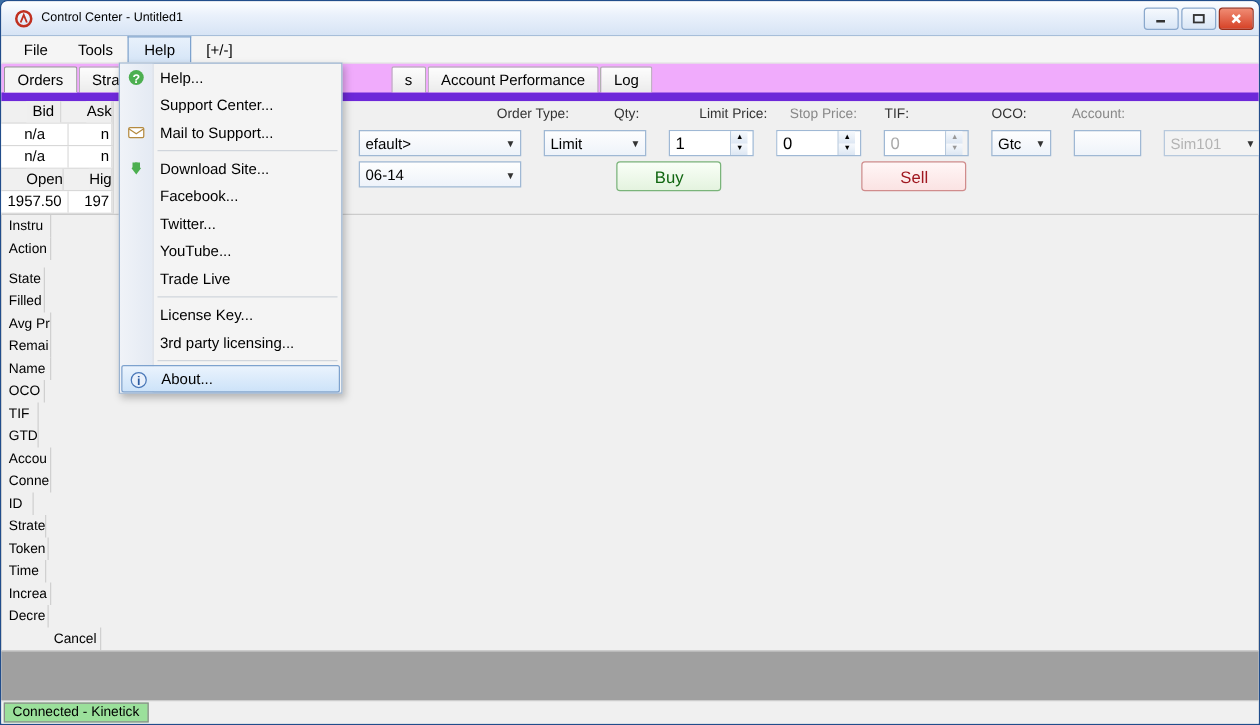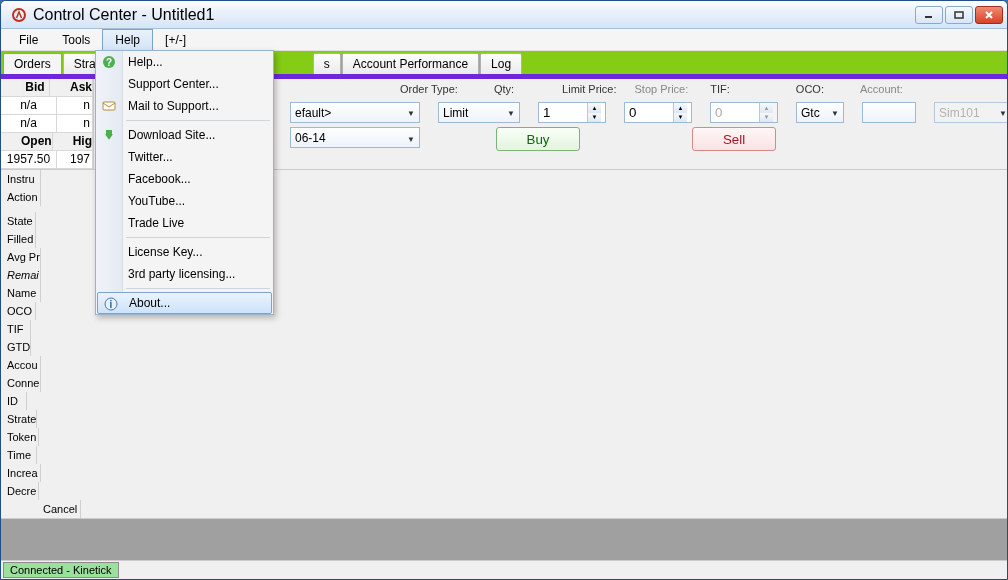--- a/index.html
+++ b/index.html
@@ -26,21 +26,21 @@
   height: 28px;
   background: linear-gradient(to bottom, #fdfeff 0%, #eaf1fb 40%, #d7e4f5 100%);
   border-bottom: 1px solid #a7bed9;
   display: flex;
   align-items: center;
   padding: 0 4px;
 }
 .titlebar .app-icon {
   width: 16px; height: 16px; margin: 0 6px;
 }
-.titlebar .title { flex: 1; font-size: 16px; color: #000; }
+.titlebar .title { flex: 1; font-size: 10px; color: #000; }
 .win-btns { display: flex; gap: 2px; }
 .win-btn {
   width: 28px; height: 18px;
   border: 1px solid #8aa8cc;
   border-radius: 3px;
   background: linear-gradient(to bottom, #f6f9fd, #d9e6f6);
   display: flex; align-items: center; justify-content: center;
   font-size: 10px; cursor: default;
 }
 .win-btn.close { background: linear-gradient(to bottom, #f08b73, #d64227); border-color: #9b2f1b; color: #fff; }
@@ -60,23 +60,23 @@
   display: flex; align-items: center;
 }
 .menubar .item.active {
   border: 1px solid #7da2ce;
   background: linear-gradient(to bottom, #e8f1fb, #d5e5f7);
   border-bottom: none;
 }
 
 .tabrow {
   display: flex;
-  background: #84cc16;
+  background: #f0abfc;
   padding: 2px 2px 0 2px;
-  border-bottom: 5px solid #6d28d9;
+  border-bottom: 7px solid #6d28d9;
 }
 .tab {
   padding: 3px 10px;
   border: 1px solid #b0b0b0;
   border-bottom: none;
   margin-right: 1px;
   background: linear-gradient(to bottom, #fdfdfd, #ebebeb);
   border-radius: 2px 2px 0 0;
   cursor: default;
 }
@@ -99,21 +99,21 @@
   border-bottom: 1px solid #d8d8d8;
   height: 18px;
 }
 .left-grid .cell {
   flex: 1;
   text-align: center;
   border-right: 1px solid #d8d8d8;
   background: #fff;
   line-height: 17px;
 }
-.left-grid .header .cell { background: #efefef; font-weight: bold; margin-left: 20px; }
+.left-grid .header .cell { background: #efefef; font-weight: normal; margin-left: 20px; }
 
 .order-controls {
   flex: 1;
   padding: 4px 8px;
 }
 .ctrl-row { display: flex; gap: 18px; margin-bottom: 4px; }
 .ctrl-group { display: flex; flex-direction: column; gap: 2px; }
 .ctrl-label { color: #333; font-size: 11px; min-height: 15px; }
 .ctrl-label.disabled { color: #888; }
 select, input[type=text] {
@@ -368,21 +368,21 @@
   </div>
 
   <div class="orders-table">
     <div class="orders-header" id="orders-header">
         <div class="th" style="width: 40px;">Instru</div>
         <div class="th" style="width: 40px;">Action</div>
         <div class="th" style="width: 188px;"></div>
         <div class="th" style="width: 35px;">State</div>
         <div class="th" style="width: 35px;">Filled</div>
         <div class="th" style="width: 40px;">Avg Pr</div>
-        <div class="th" style="width: 40px; font-style: italic;">Remai</div>
+        <div class="th" style="width: 40px;">Remai</div>
         <div class="th" style="width: 40px;">Name</div>
         <div class="th" style="width: 35px;">OCO</div>
         <div class="th" style="width: 30px;">TIF</div>
         <div class="th" style="width: 30px;">GTD</div>
         <div class="th" style="width: 40px;">Accou</div>
         <div class="th" style="width: 40px;">Conne</div>
         <div class="th" style="width: 26px;">ID</div>
         <div class="th" style="width: 36px;">Strate</div>
         <div class="th" style="width: 38px;">Token</div>
         <div class="th" style="width: 36px;">Time</div>
@@ -424,24 +424,24 @@
   <div class="mi">
     <span class="mi-icon">
         <svg width="14" height="14">
           <path d="M7 2 L7 9 M4 6 L7 10 L10 6" fill="none" stroke="#4caf50" stroke-width="2"></path>
           <path d="M4 6 L7 10 L10 6 L10 2 L4 2 Z" fill="#4caf50"></path>
         </svg>
       </span>
     <span>Download Site...</span>
   </div>
   <div class="mi">
+      <span>Facebook...</span>
+    </div>
+  <div class="mi">
       <span>Twitter...</span>
-    </div>
-  <div class="mi">
-      <span>Facebook...</span>
     </div>
   <div class="mi">
       <span>YouTube...</span>
     </div>
   <div class="mi">
       <span>Trade Live</span>
     </div>
   <div class="sep"></div>
   <div class="mi">
       <span>License Key...</span>

